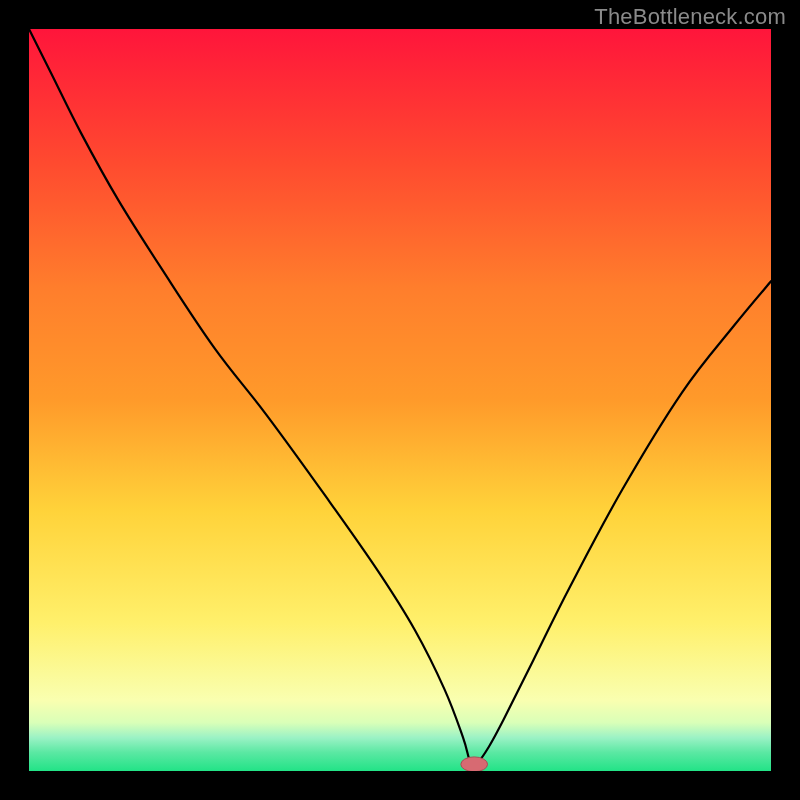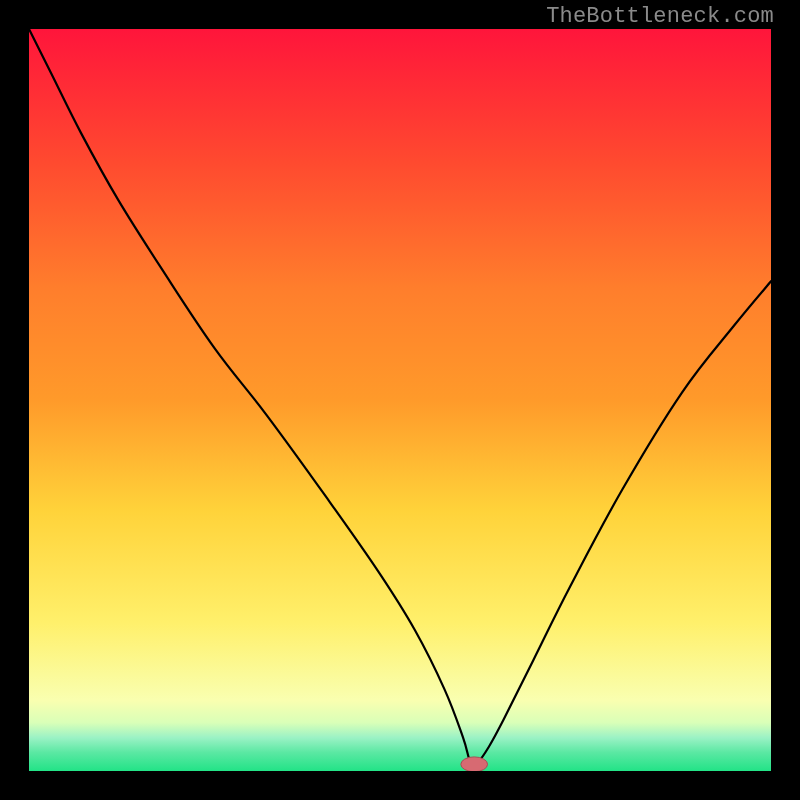--- a/index.html
+++ b/index.html
@@ -13,27 +13,26 @@
   }
   .frame {
     position: relative;
     width: 800px;
     height: 800px;
     box-sizing: border-box;
   }
   .watermark {
     position: absolute;
     top: 4px;
-    right: 26px;
+    right: 14px;
     color: #8a8a8a;
     font-size: 22px;
     font-weight: 500;
     letter-spacing: 0.2px;
     z-index: 5;
-    font-family: Liberation Mono, monospace;
   }
   .plot-wrap {
     position: absolute;
     left: 29px;
     top: 29px;
     width: 742px;
     height: 742px;
     background: #000; 
     overflow: hidden;
   }

